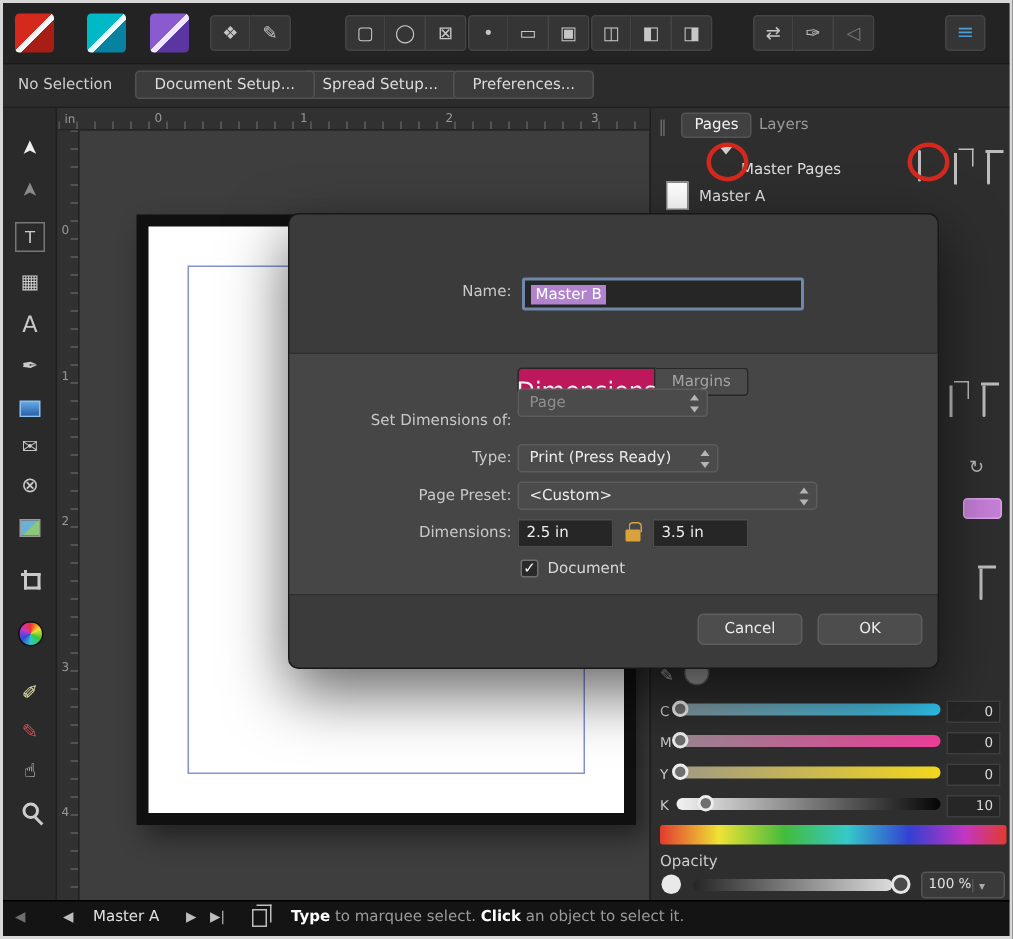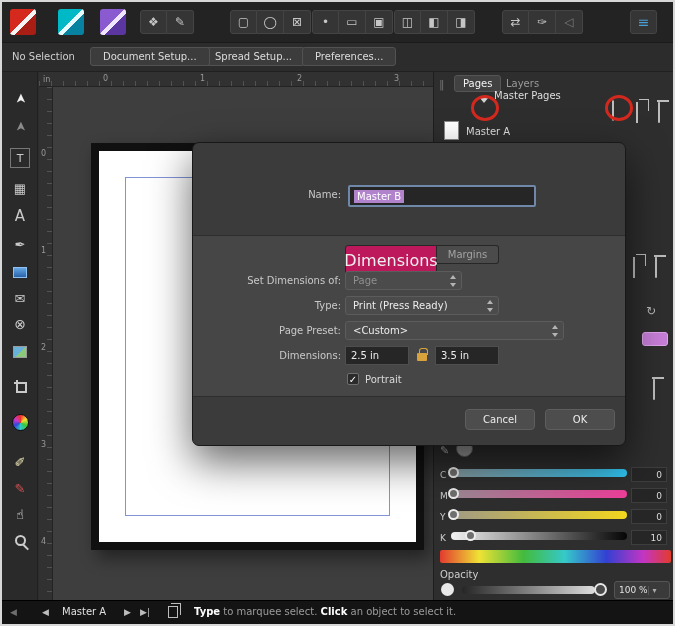--- a/index.html
+++ b/index.html
@@ -234,21 +234,21 @@
   </div>
 
   <div class="rpanel">
 
     <span class="a" style="left:5px;top:6px;color:#6e6e6e;font-size:11px">‖</span>
     <div class="ptab-active" style="left:20px;top:3px"><span>Pages</span></div>
     <div class="ptab" style="left:66px;top:3px"><span>Layers</span></div>
     <div class="a" style="left:221px;top:8px"><span class="i-menu"></span></div>
 
     <div class="a" style="left:45px;top:31px"><span class="tri"></span></div>
-    <span class="a" style="left:60px;top:18px;font-size:10px;color:#dedede">Master Pages</span>
+    <span class="a" style="left:60px;top:36px;font-size:10px;color:#dedede">Master Pages</span>
     <div class="a" style="left:178px;top:29px"><span class="i-page"></span></div>
     <div class="a" style="left:202px;top:31px"><span class="i-pages"></span></div>
     <div class="a" style="left:224px;top:31px"><span class="i-trash"></span></div>
 
     <div class="a" style="left:10px;top:49px">
         <span class="thumb" style="display:block"></span>
       </div>
     <span class="a" style="left:32px;top:54px;font-size:10px;color:#dedede">Master A</span>
 
     <div class="a" style="left:199px;top:186px"><span class="i-pages"></span></div>
@@ -325,48 +325,48 @@
     <div class="dlg-mid"></div>
 
     <div class="seg-active" style="left:152px;top:102px;width:92px">
         <span>Dimensions</span>
       </div>
     <div class="seg" style="left:244px;top:102px;width:62px">
         <span>Margins</span>
       </div>
 
     <span class="lbl" style="left:0;top:132px">Set Dimensions of:</span>
-    <div class="dd" style="left:152px;top:128px;width:117px;color:#8f8f8f">
+    <div class="dd" style="left:152px;top:116px;width:127px;color:#8f8f8f">
       <span>Page</span>
       <span class="stepper"></span>
     </div>
 
     <span class="lbl" style="left:0;top:157px">Type:</span>
-    <div class="dd" style="left:152px;top:153px;width:154px">
+    <div class="dd" style="left:152px;top:153px;width:134px">
       <span>Print (Press Ready)</span>
       <span class="stepper"></span>
     </div>
 
     <span class="lbl" style="left:0;top:182px">Page Preset:</span>
-    <div class="dd" style="left:152px;top:178px;width:219px">
+    <div class="dd" style="left:152px;top:178px;width:200px">
       <span>&lt;Custom&gt;</span>
       <span class="stepper"></span>
     </div>
 
     <span class="lbl" style="left:0;top:207px">Dimensions:</span>
     <div class="inp" style="left:152px;top:203px;width:64px">
         <span>2.5 in</span>
       </div>
     <span class="lock" style="left:224px;top:210px"></span>
     <div class="inp" style="left:242px;top:203px;width:64px">
         <span>3.5 in</span>
       </div>
 
     <div class="cb" style="left:154px;top:230px"><span>✓</span></div>
-    <span class="a" style="left:172px;top:231px;font-size:10px;color:#dadada">Portrait</span>
+    <span class="a" style="left:172px;top:231px;font-size:10px;color:#dadada">Document</span>
 
     <div class="dbtn" style="left:272px;top:266px">
         <span>Cancel</span>
       </div>
     <div class="dbtn" style="left:352px;top:266px">
         <span>OK</span>
       </div>
   </div>
 
   <div class="annot" style="left:469px;top:93px"></div>

